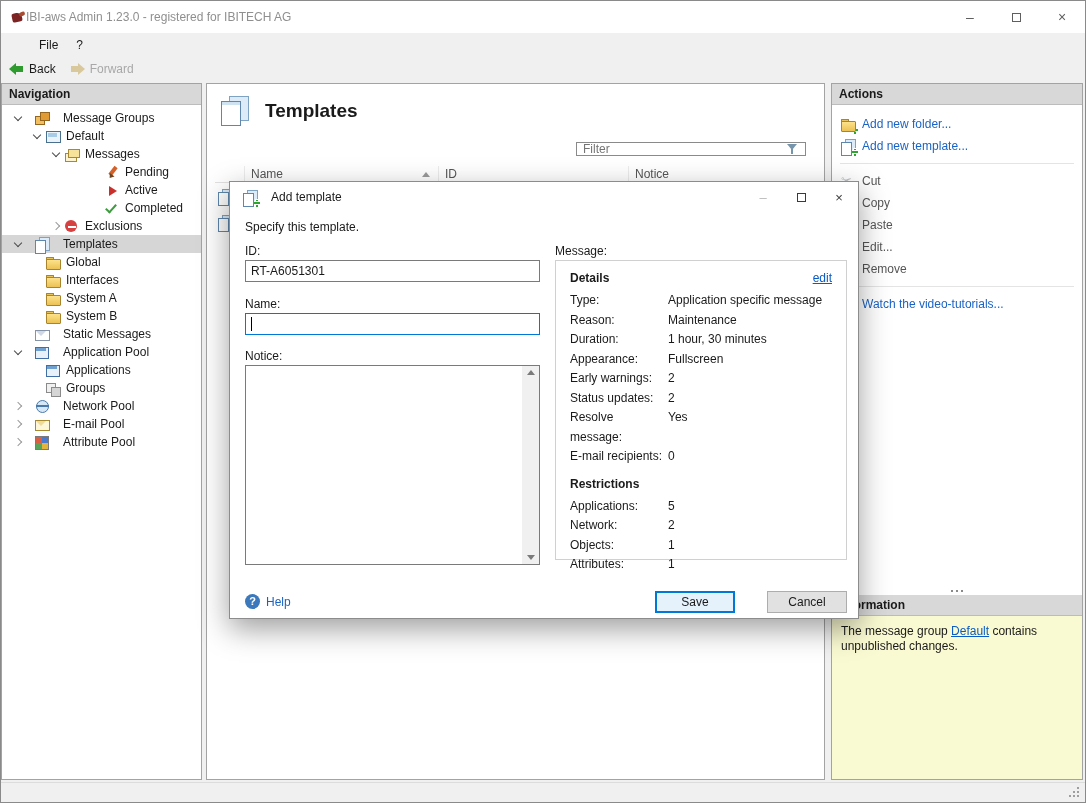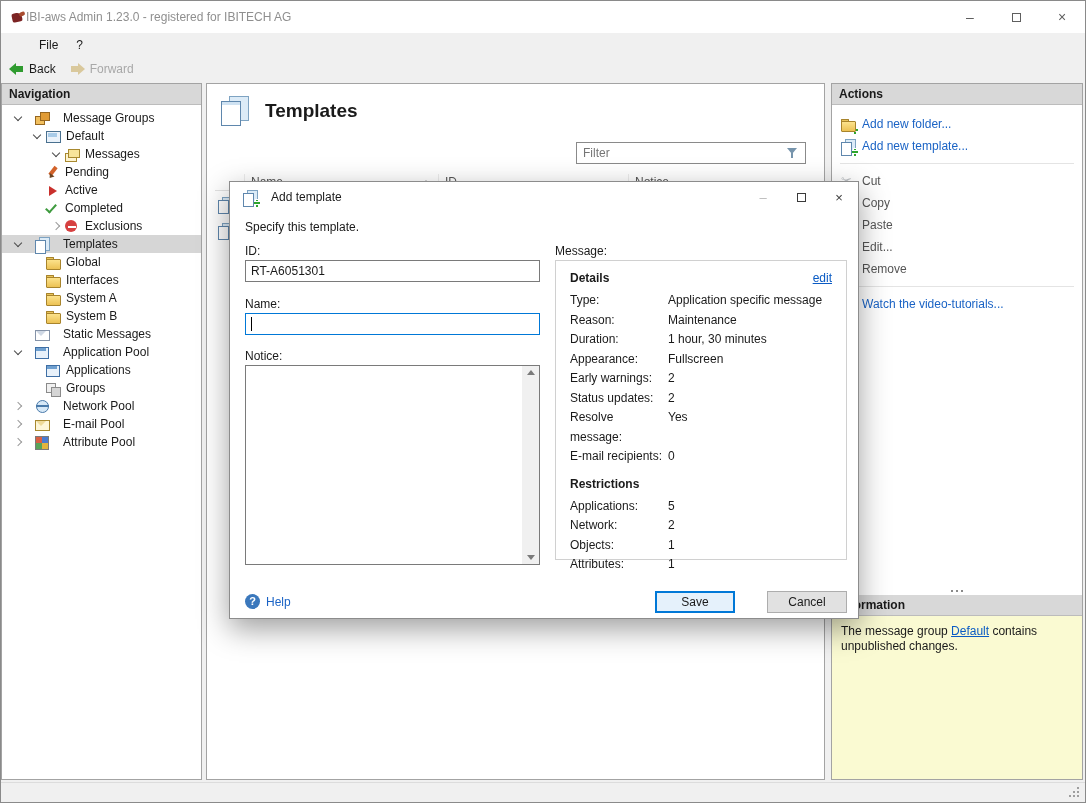--- a/index.html
+++ b/index.html
@@ -28,21 +28,21 @@
   .arrow.fwd::after{content:"";position:absolute;left:1px;top:3px;width:7px;height:6px;background:#d9c89c;}
   .tlabel-dis{color:#a8a8a8;}
   
   .phead{height:21px;background:#d8d8d8;border-bottom:1px solid #bcbcbc;font-weight:700;
          padding:3px 7px;color:#1a1a1a;flex:0 0 21px;}
   
   .nav{position:absolute;left:0;top:82px;width:201px;height:697px;background:#fff;border:1px solid #a3a3a3;}
   .tree{padding-top:4px;}
   .trow{height:18px;display:flex;align-items:center;cursor:pointer;white-space:nowrap;}
   .trow.selected{background:#d6d6d6;}
-  .lv0{padding-left:10px;gap:8px;}.lv1{padding-left:29px;}.lv2{padding-left:48px;}.lv3{padding-left:28px;}
+  .lv0{padding-left:10px;gap:8px;}.lv1{padding-left:29px;}.lv2{padding-left:48px;}.lv3{padding-left:88px;}
   .chev{width:14px;height:14px;flex:0 0 14px;position:relative;}
   .chev.open::before{content:"";position:absolute;left:3px;top:3px;width:5px;height:5px;border-right:1.6px solid #4a4a4a;border-bottom:1.6px solid #4a4a4a;transform:rotate(45deg);}
   .chev.closed::before{content:"";position:absolute;left:3px;top:4px;width:5px;height:5px;border-right:1.6px solid #9a9a9a;border-bottom:1.6px solid #9a9a9a;transform:rotate(-45deg);}
   .ic{display:inline-block;position:relative;width:16px;height:15px;flex:0 0 16px;margin-right:5px;}
   
   .t-msgg::before{content:"";position:absolute;left:1px;top:5px;width:8px;height:7px;background:#f1bf5e;border:1px solid #96661f;}
   .t-msgg::after{content:"";position:absolute;left:6px;top:1px;width:8px;height:7px;background:#e09b35;border:1px solid #96661f;}
   .t-monitor::before{content:"";position:absolute;left:1px;top:2px;width:13px;height:10px;background:#eaf2fa;border:1px solid #49708f;}
   .t-monitor::after{content:"";position:absolute;left:3px;top:4px;width:9px;height:4px;background:#a8cbe8;}
   .t-msgs::before{content:"";position:absolute;left:1px;top:6px;width:10px;height:7px;background:#fdf3cf;border:1px solid #a8892f;}
@@ -74,21 +74,21 @@
   .plus::before{content:"";position:absolute;left:2.5px;top:0;width:2px;height:7px;background:#2ea52e;box-shadow:0 0 0 1px #fff;}
   .plus::after{content:"";position:absolute;left:0;top:2.5px;width:7px;height:2px;background:#2ea52e;box-shadow:0 0 0 1px #fff;}
   
   .main{position:absolute;left:205px;top:82px;width:619px;height:697px;background:#fff;border:1px solid #a3a3a3;}
   .main-hd{display:flex;align-items:center;padding:12px 14px 6px;}
   .big-tmpl{width:28px;height:30px;position:relative;margin-right:16px;}
   .big-tmpl::before{content:"";position:absolute;left:8px;top:0;width:18px;height:23px;background:#dcebf7;border:1px solid #7ea3c2;}
   .big-tmpl::after{content:"";position:absolute;left:0;top:5px;width:18px;height:23px;background:#fff;border:1px solid #5f87ad;box-shadow:inset 0 3px 0 #cfe2f2;}
   .main-title{font-size:19px;font-weight:700;color:#1a1a1a;}
   .filterrow{display:flex;justify-content:flex-end;padding:10px 18px 6px;}
-  .filterbox{width:230px;height:22px;border:1px solid #8a8a8a;background:#fff;display:flex;align-items:center;}
+  .filterbox{width:230px;height:14px;border:1px solid #8a8a8a;background:#fff;display:flex;align-items:center;}
   .filterbox input{flex:1;border:none;outline:none;padding:0 6px;font:12px "Liberation Sans",sans-serif;color:#444;background:transparent;}
   .funnel{width:14px;height:14px;position:relative;margin-right:5px;flex:0 0 14px;cursor:pointer;}
   .funnel::before{content:"";position:absolute;left:1px;top:2px;border-left:5px solid transparent;border-right:5px solid transparent;border-top:6px solid #7694ac;}
   .funnel::after{content:"";position:absolute;left:5px;top:7px;width:2px;height:5px;background:#7694ac;}
   .thead{display:flex;height:17px;margin:4px 8px 0;border-bottom:1px solid #e2e2e2;color:#555;}
   .th{display:flex;align-items:center;padding:0 6px;border-right:1px solid #ececec;}
   .th0{flex:0 0 30px;}.th1{flex:0 0 194px;justify-content:space-between;}.th2{flex:0 0 190px;}.th3{flex:1;border-right:none;}
   .sortasc{width:0;height:0;border-left:4px solid transparent;border-right:4px solid transparent;border-bottom:5px solid #9a9a9a;margin-right:2px;}
   .trow-stub{height:26px;display:flex;align-items:center;padding-left:10px;}
   

